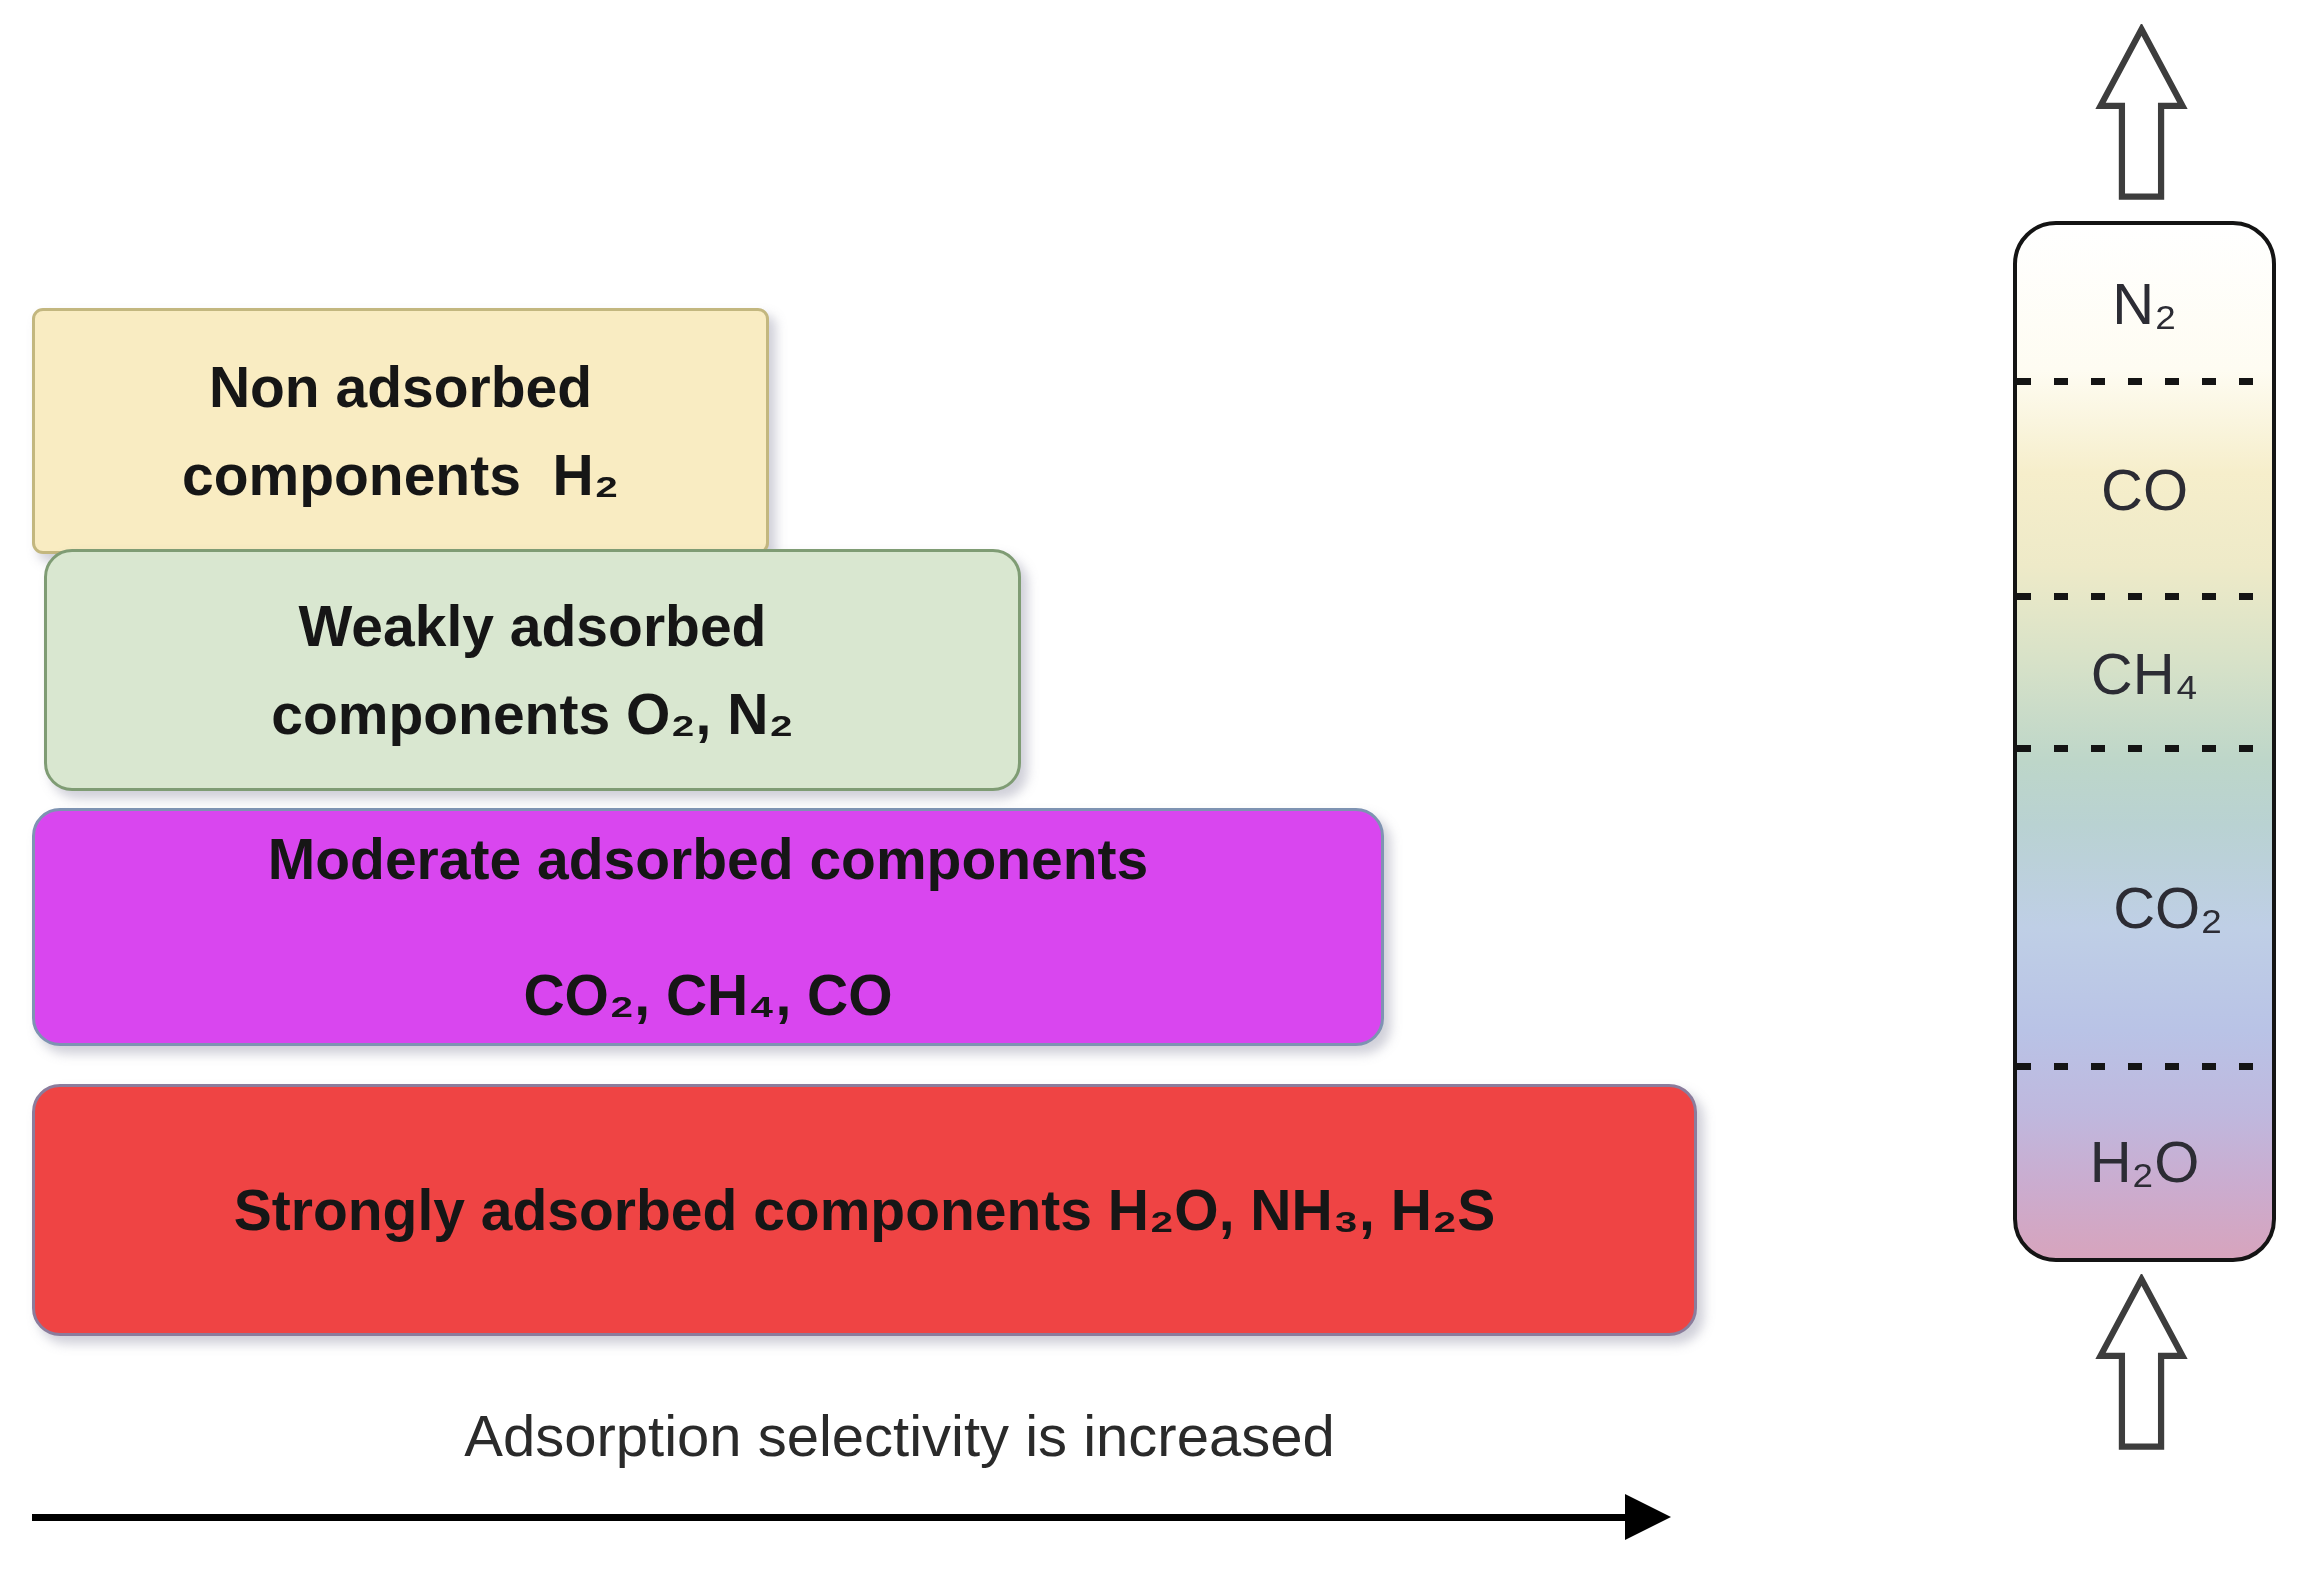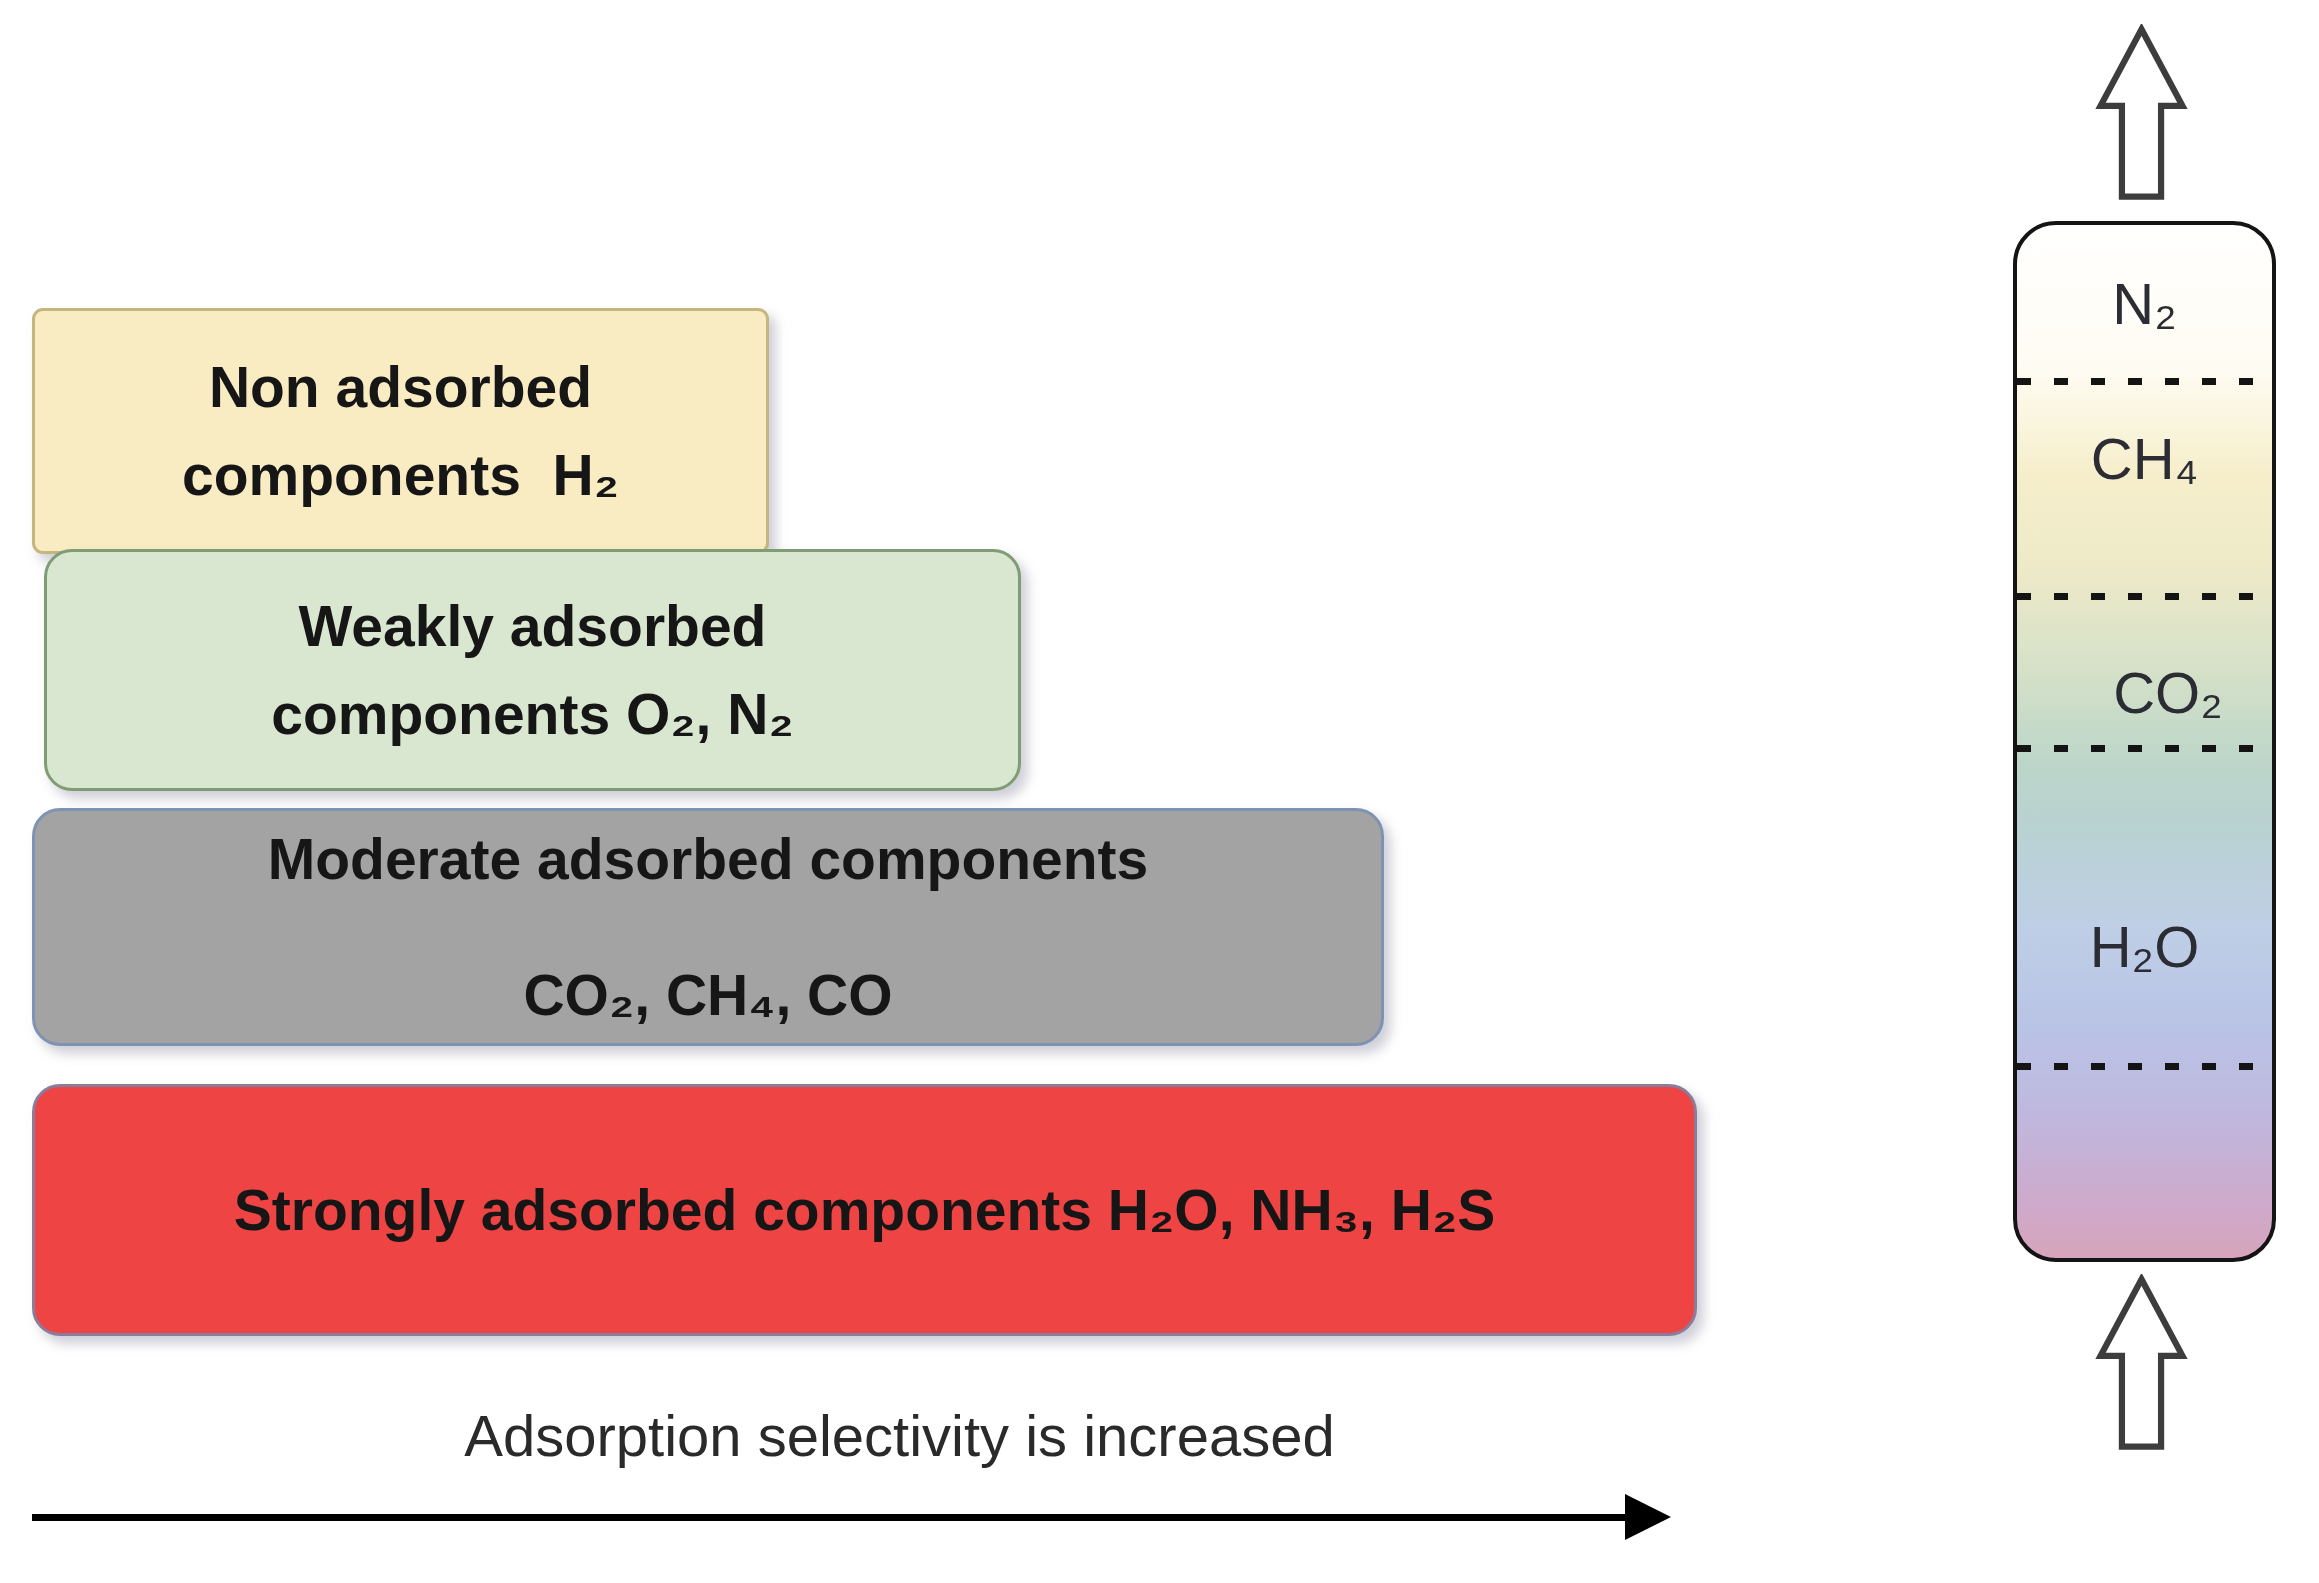--- a/index.html
+++ b/index.html
@@ -144,40 +144,43 @@
   <div class="level-box lvl1" style="background-color: rgb(249, 236, 194); border-color: rgb(195, 183, 127); border-radius: 11px;">
     <span class="line">Non adsorbed</span>
     <span class="line">components  H₂</span>
   </div>
 
   <div class="level-box lvl2" style="background-color: rgb(217, 231, 208); border-color: rgb(127, 156, 116);">
     <span class="line">Weakly adsorbed</span>
     <span class="line">components O₂, N₂</span>
   </div>
 
-  <div class="level-box lvl3" style="background-color: #a3a3a3; border-color: rgb(126, 147, 178); gap: 48px;">
+  <div class="level-box lvl3" style="background-color: #d946ef; border-color: rgb(126, 147, 178); gap: 48px;">
     <span class="line">Moderate adsorbed components</span>
     <span class="line">CO₂, CH₄, CO</span>
   </div>
 
   <div class="level-box lvl4" style="background-color: #ef4444; border-color: rgb(139, 124, 156); margin-top: 33px;">
     <span class="line">Strongly adsorbed components H₂O, NH₃, H₂S</span>
   </div>
 
   <div class="axis-caption">Adsorption selectivity is increased</div>
   <div class="axis-line"></div>
   <div class="axis-head"></div>
 
   <svg class="flow-arrow top" viewBox="0 0 120 200" aria-hidden="true">
     <path d="M60 6 L106 92 L82 92 L82 194 L38 194 L38 92 L14 92 Z"></path>
   </svg>
 
   <div class="column">
     <div class="col-section s1">
       <span class="gas-label">N₂</span>
+    </div>
+    <div class="col-section s2">
+      <span class="gas-label">CO</span>
     </div>
     <div class="col-section s3">
       <span class="gas-label">CH₄</span>
     </div>
     <div class="col-section s4">
       <span class="gas-label">CO₂</span>
     </div>
     <div class="col-section s5">
       <span class="gas-label">H₂O</span>
     </div>

